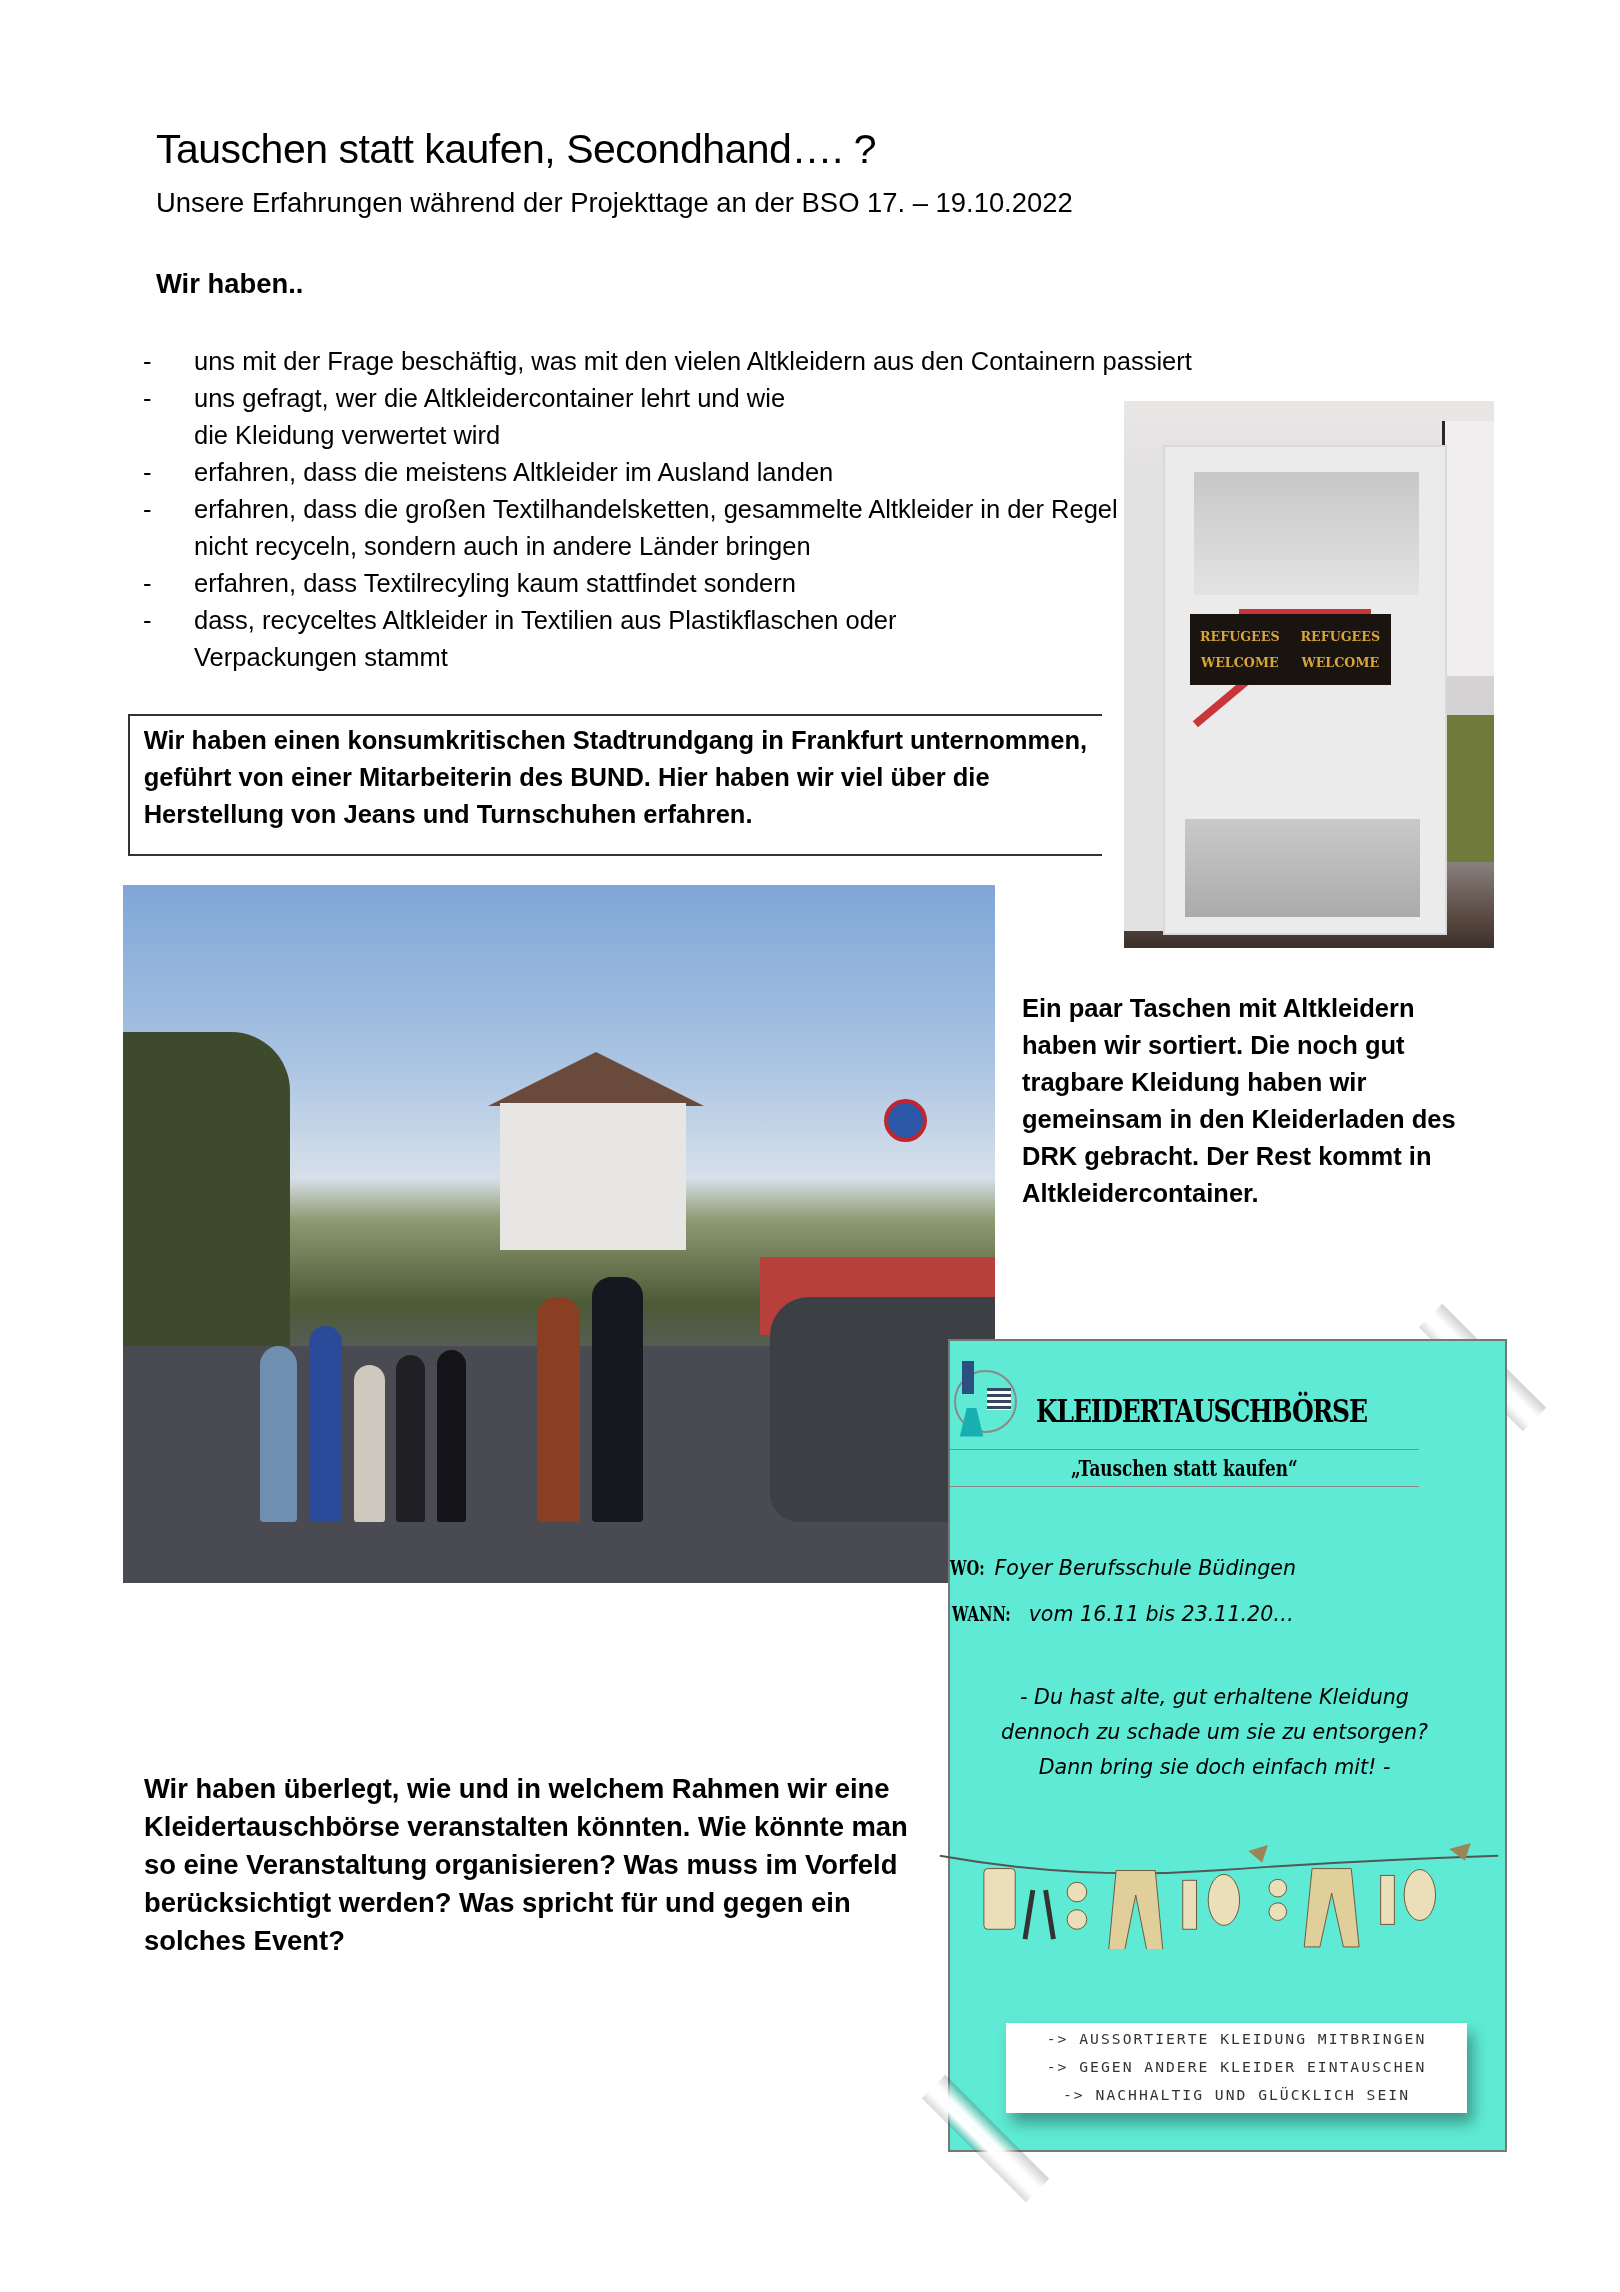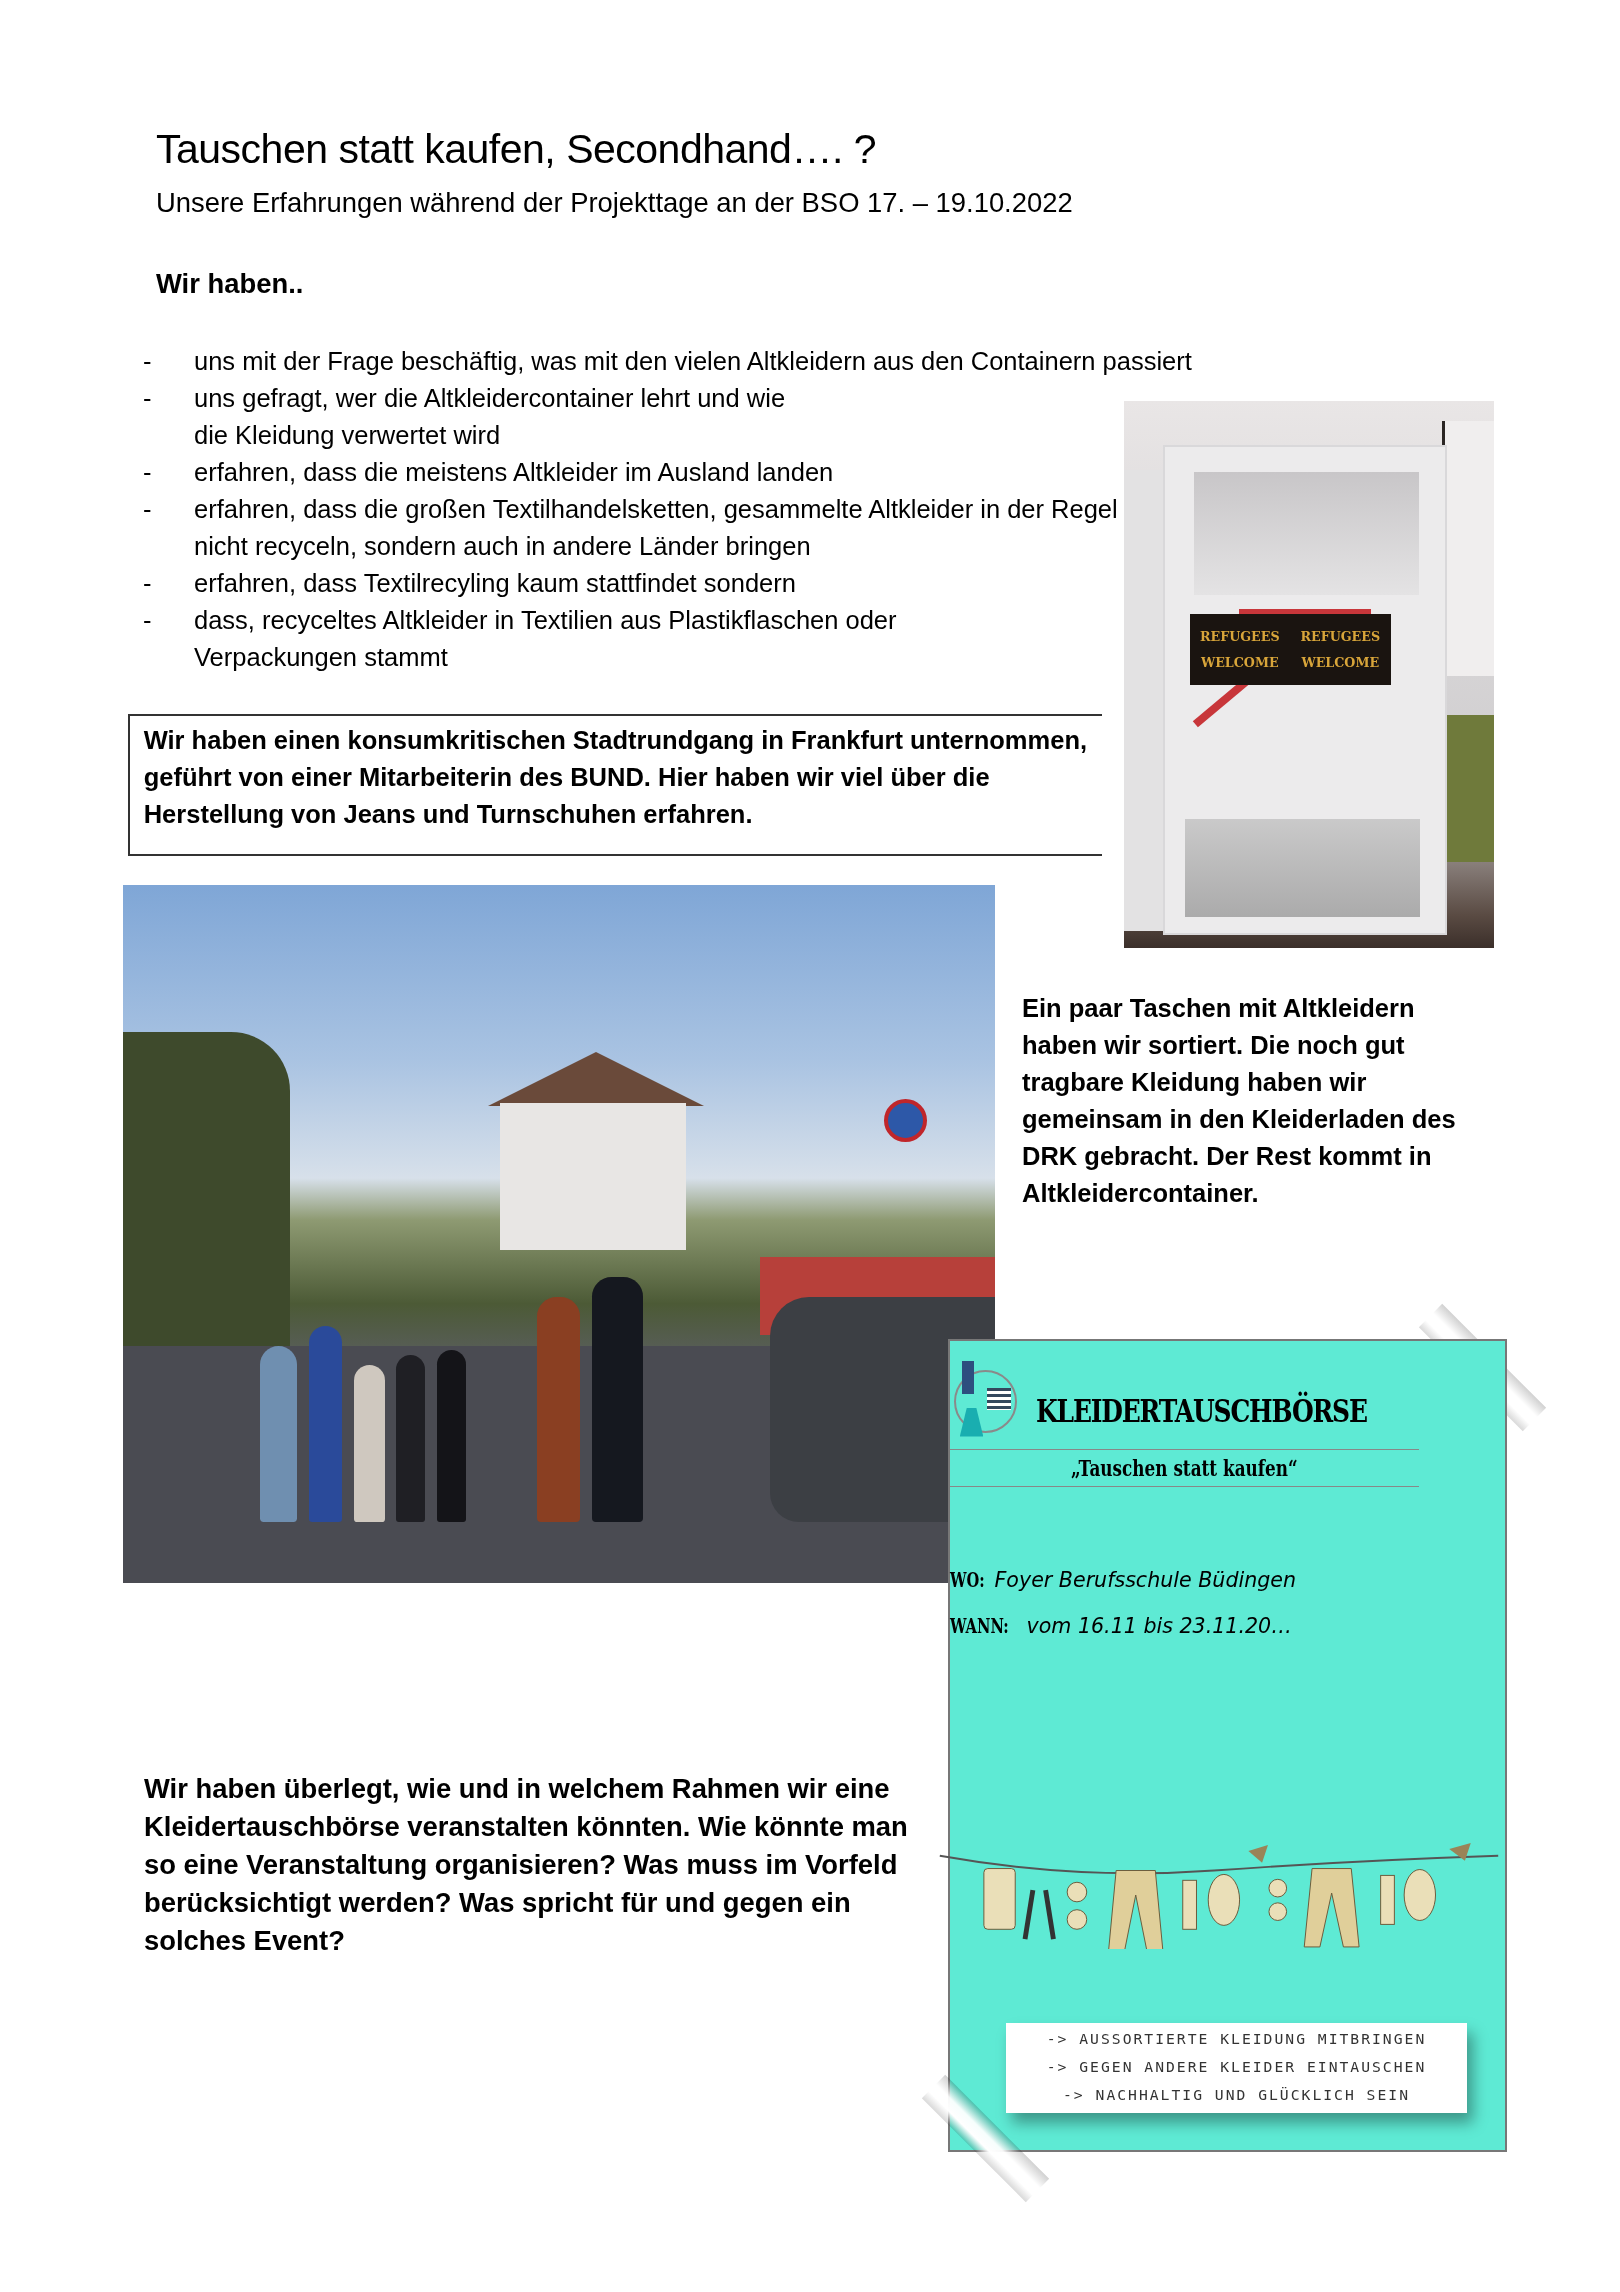--- a/index.html
+++ b/index.html
@@ -59,21 +59,21 @@
   .flyer-logo .shirt { position: absolute; left: 37px; top: 27.4px; width: 23.5px; height: 21.6px;
                        background: repeating-linear-gradient(180deg, #34485e 0 2.9px, #fff 2.9px 5.9px); }
   .flyer-logo .dress { position: absolute; left: 9.8px; top: 47px; width: 23.5px; height: 29px; background: #19aeb0; clip-path: polygon(30% 0,70% 0,100% 100%,0 100%); }
   .flyer-title { position: absolute; left: 86px; top: 31px; font-family: "DejaVu Serif", serif; font-weight: bold;
                  font-size: 32px; letter-spacing: -1.5px; transform: scaleX(0.78); transform-origin: left; white-space: nowrap; }
   .flyer-rule1 { position: absolute; left: 0; top: 108px; width: 469px; border-top: 1.5px solid #888; }
   .flyer-sub { position: absolute; left: 0; top: 115px; width: 469px; text-align: center; font-family: "DejaVu Serif", serif;
                font-size: 21.6px; font-weight: bold; }
   .flyer-sub span { display: inline-block; transform: scaleX(0.78); }
   .flyer-rule2 { position: absolute; left: 0; top: 145px; width: 469px; border-top: 1.5px solid #888; }
-  .flyer-info { position: absolute; left: 0; top: 216px; font-size: 21.6px; line-height: 45px; }
+  .flyer-info { position: absolute; left: 0; top: 204px; font-size: 21.6px; line-height: 45px; text-align: center; }
   .flyer-info b { font-family: "DejaVu Serif", serif; font-size: 19.6px; display: inline-block; transform: scaleX(0.75); transform-origin: left; margin-right: -7.8px; }
   .flyer-info .val { font-family: "DejaVu Sans", sans-serif; font-size: 20.6px; font-style: italic; }
   .flyer-quote { position: absolute; left: 39px; top: 339px; width: 451px; text-align: center; font-size: 20.6px;
                  font-style: italic; line-height: 35px; font-family: "DejaVu Sans", sans-serif; }
   .clothesline { position: absolute; left: -19.6px; top: 500px; width: 578px; height: 108px; }
   .flyer-card { position: absolute; left: 56px; top: 682px; width: 461px; height: 88px; background: #fff;
                 box-shadow: 5.9px 9.8px 13.7px rgba(0,0,0,.35); text-align: center; font-family: "DejaVu Sans Mono", monospace;
                 font-size: 14.7px; line-height: 28px; letter-spacing: 2px; color: #333; padding-top: 2px; }
   .para-left { left: 144px; top: 1770px; width: 784px; font-size: 27.4px; font-weight: bold; line-height: 38px; }
 </style>
@@ -143,20 +143,21 @@
     </div>
     <div class="flyer-title">KLEIDERTAUSCHBÖRSE</div>
   </div>
   <div class="flyer-rule1"></div>
   <div class="flyer-sub"><span>„Tauschen statt kaufen“</span></div>
   <div class="flyer-rule2"></div>
   <div class="flyer-info">
     <div><b>WO:</b> <span class="val">Foyer Berufsschule Büdingen</span></div>
     <div><b>WANN:</b> <span class="val">vom 16.11 bis 23.11.20…</span></div>
   </div>
+  <div class="flyer-quote">- Du hast alte, gut erhaltene Kleidung dennoch zu schade um sie zu entsorgen? Dann bring sie doch einfach mit! -</div>
   <svg class="clothesline" viewBox="0 0 590 110">
     <path d="M10 15 Q 150 40 290 30 T 580 15" stroke="#555" stroke-width="2" fill="none"></path>
     <rect x="55" y="28" width="32" height="62" rx="4" fill="#eadfb8" stroke="#6b5a3a"></rect>
     <g fill="none" stroke="#333" stroke-width="5">
         <path d="M105 50 l-8 50"></path>
         <path d="M118 50 l8 50"></path>
       </g>
     <circle cx="150" cy="52" r="10" fill="#eadfb8" stroke="#6b5a3a"></circle>
     <circle cx="150" cy="80" r="10" fill="#eadfb8" stroke="#6b5a3a"></circle>
     <path d="M190 30 l40 0 l8 85 l-16 0 l-12 -60 l-12 60 l-16 0 z" fill="#e0cf9a" stroke="#6b5a3a"></path>

